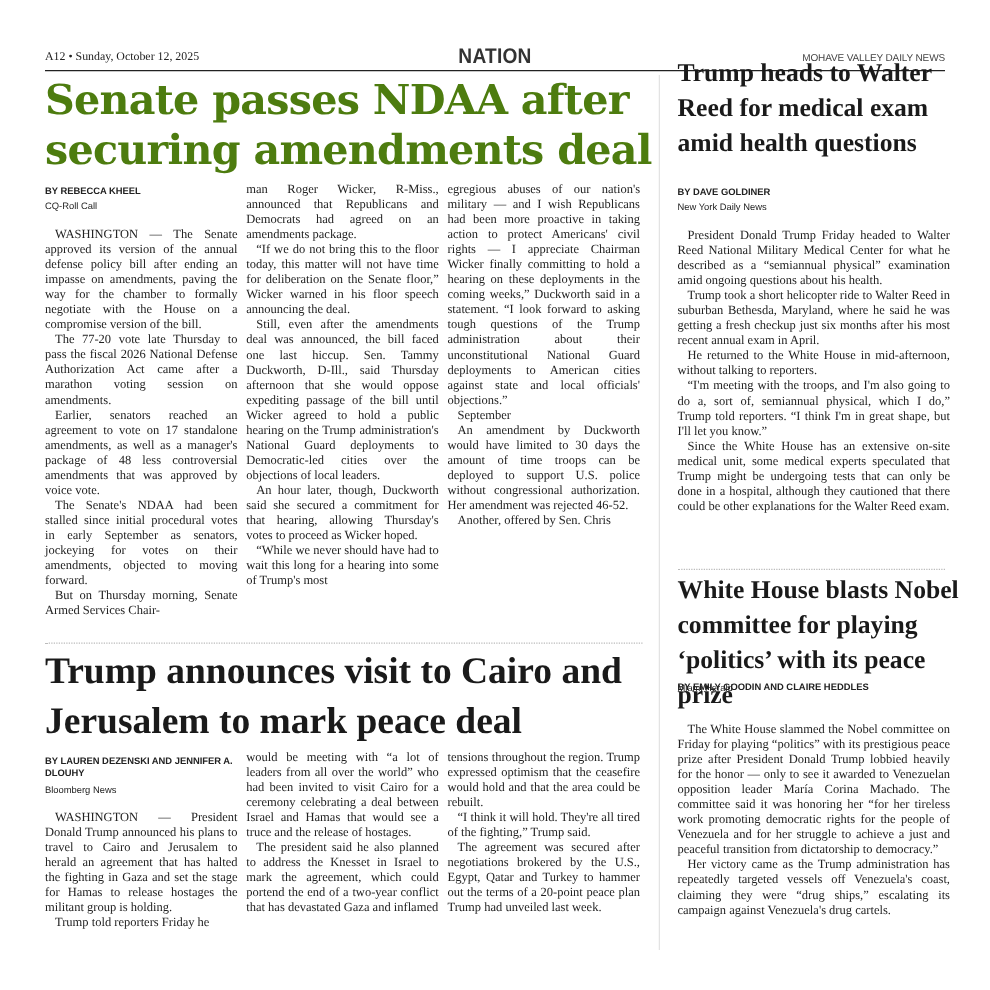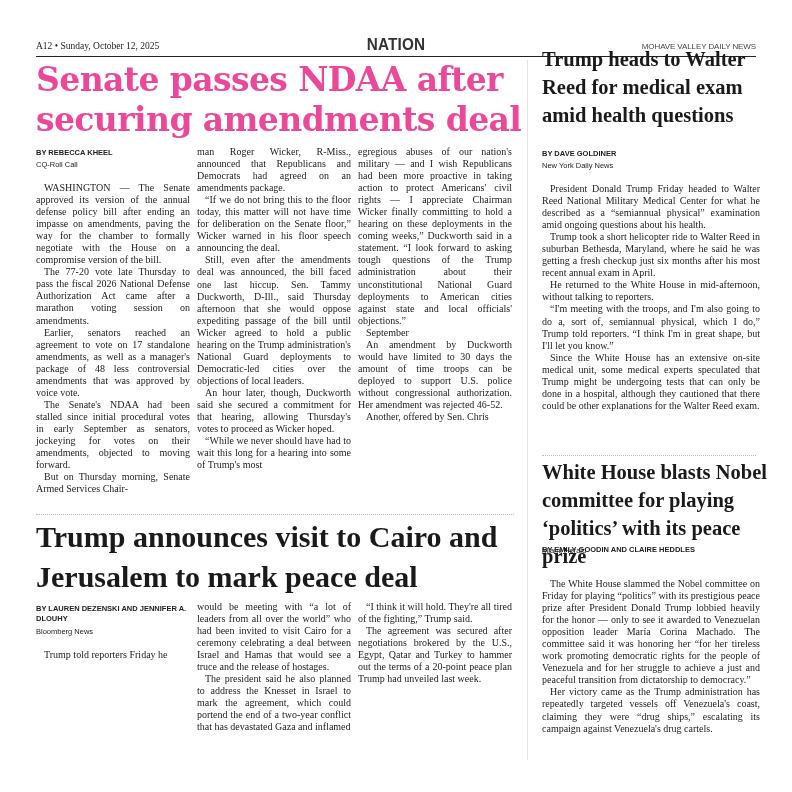--- a/index.html
+++ b/index.html
@@ -4,21 +4,21 @@
 <style>
   html, body { margin:0; padding:0; background:#ffffff; }
   body { width:792px; height:792px; position:relative; overflow:hidden; color:#1d1d1d; }
   .masthead { position:absolute; left:36px; top:36px; width:720px; height:20px; border-bottom:1.5px solid #222; }
   .mh-left { position:absolute; left:0; top:5px; font-family:"Liberation Serif", serif; font-size:9.5px; color:#222; }
   .mh-center { position:absolute; left:0; right:0; top:-1px; text-align:center; font-family:"Liberation Sans", sans-serif; font-weight:bold; font-size:17px; color:#333; letter-spacing:0.2px; transform:scaleX(0.9); }
   .mh-right { position:absolute; right:0; top:6px; font-family:"Liberation Sans", sans-serif; font-size:8px; color:#444; letter-spacing:-0.1px; }
 
   .vrule { position:absolute; left:527px; top:60px; width:0; height:700px; border-left:1px solid #e3e3e3; }
 
-  .hl-main { position:absolute; left:36px; top:60px; width:490px; font-family:"DejaVu Serif", serif; font-weight:bold; font-size:33px; line-height:40px; letter-spacing:-0.6px; color:#ec4899; }
+  .hl-main { position:absolute; left:36px; top:60px; width:490px; font-family:"DejaVu Serif", serif; font-weight:bold; font-size:33px; line-height:40px; letter-spacing:-0.6px; color:#4d7c0f; }
   .hl-side { position:absolute; font-family:"Liberation Serif", serif; font-size:20.5px; line-height:28px; color:#1a1a1a; }
   .hl-second { position:absolute; left:36px; top:517px; width:490px; font-family:"Liberation Serif", serif; font-size:30px; line-height:40px; color:#1a1a1a; }
 
   .byline { position:absolute; font-family:"Liberation Sans", sans-serif; font-weight:bold; font-size:7.5px; line-height:10px; color:#222; text-transform:uppercase; }
   .source { position:absolute; font-family:"Liberation Sans", sans-serif; font-size:7.5px; line-height:10px; color:#222; }
 
   .col { position:absolute; font-family:"Liberation Serif", serif; font-size:10px; line-height:12.05px; color:#222; text-align:justify; hyphens:manual; }
   .col p { margin:0; text-indent:8px; }
 
   .dotrule { position:absolute; height:0; border-top:1px dotted #bbb; }
@@ -59,27 +59,29 @@
   <p>Another, offered by Sen. Chris</p>
 </div>
 
 <div class="dotrule" style="left:36px; top:514px; width:478px;"></div>
 
 <h2 class="hl-second" style="margin:0;">Trump announces visit to Cairo and Jerusalem to mark peace deal</h2>
 <div class="byline" style="left:36px; top:604px; width:154px;">BY LAUREN DEZENSKI AND JENNIFER A. DLOUHY</div>
 <div class="source" style="left:36px; top:627px;">Bloomberg News</div>
 
 <div class="col" style="left:36px; top:649px; width:154px;">
+  <p>WASHINGTON — President Donald Trump announced his plans to travel to Cairo and Jerusalem to herald an agreement that has halted the fighting in Gaza and set the stage for Hamas to release hostages the militant group is holding.</p>
   <p>Trump told reporters Friday he</p>
 </div>
 <div class="col" style="left:197px; top:601px; width:154px;">
   <p style="text-indent:0">would be meeting with “a lot of leaders from all over the world” who had been invited to visit Cairo for a ceremony celebrating a deal between Israel and Hamas that would see a truce and the release of hostages.</p>
   <p>The president said he also planned to address the Knesset in Israel to mark the agreement, which could portend the end of a two-year conflict that has devastated Gaza and inflamed</p>
 </div>
 <div class="col" style="left:358px; top:601px; width:154px;">
+  <p style="text-indent:0">tensions throughout the region. Trump expressed optimism that the ceasefire would hold and that the area could be rebuilt.</p>
   <p>“I think it will hold. They're all tired of the fighting,” Trump said.</p>
   <p>The agreement was secured after negotiations brokered by the U.S., Egypt, Qatar and Turkey to hammer out the terms of a 20-point peace plan Trump had unveiled last week.</p>
 </div>
 
 <h2 class="hl-side" style="left:542px; top:45px; width:225px; margin:0;">Trump heads to Walter Reed for medical exam amid health questions</h2>
 <div class="byline" style="left:542px; top:149px;">BY DAVE GOLDINER</div>
 <div class="source" style="left:542px; top:161px;">New York Daily News</div>
 <div class="col" style="left:542px; top:183px; width:218px;">
   <p>President Donald Trump Friday headed to Walter Reed National Military Medical Center for what he described as a “semiannual physical” examination amid ongoing questions about his health.</p>
   <p>Trump took a short helicopter ride to Walter Reed in suburban Bethesda, Maryland, where he said he was getting a fresh checkup just six months after his most recent annual exam in April.</p>

